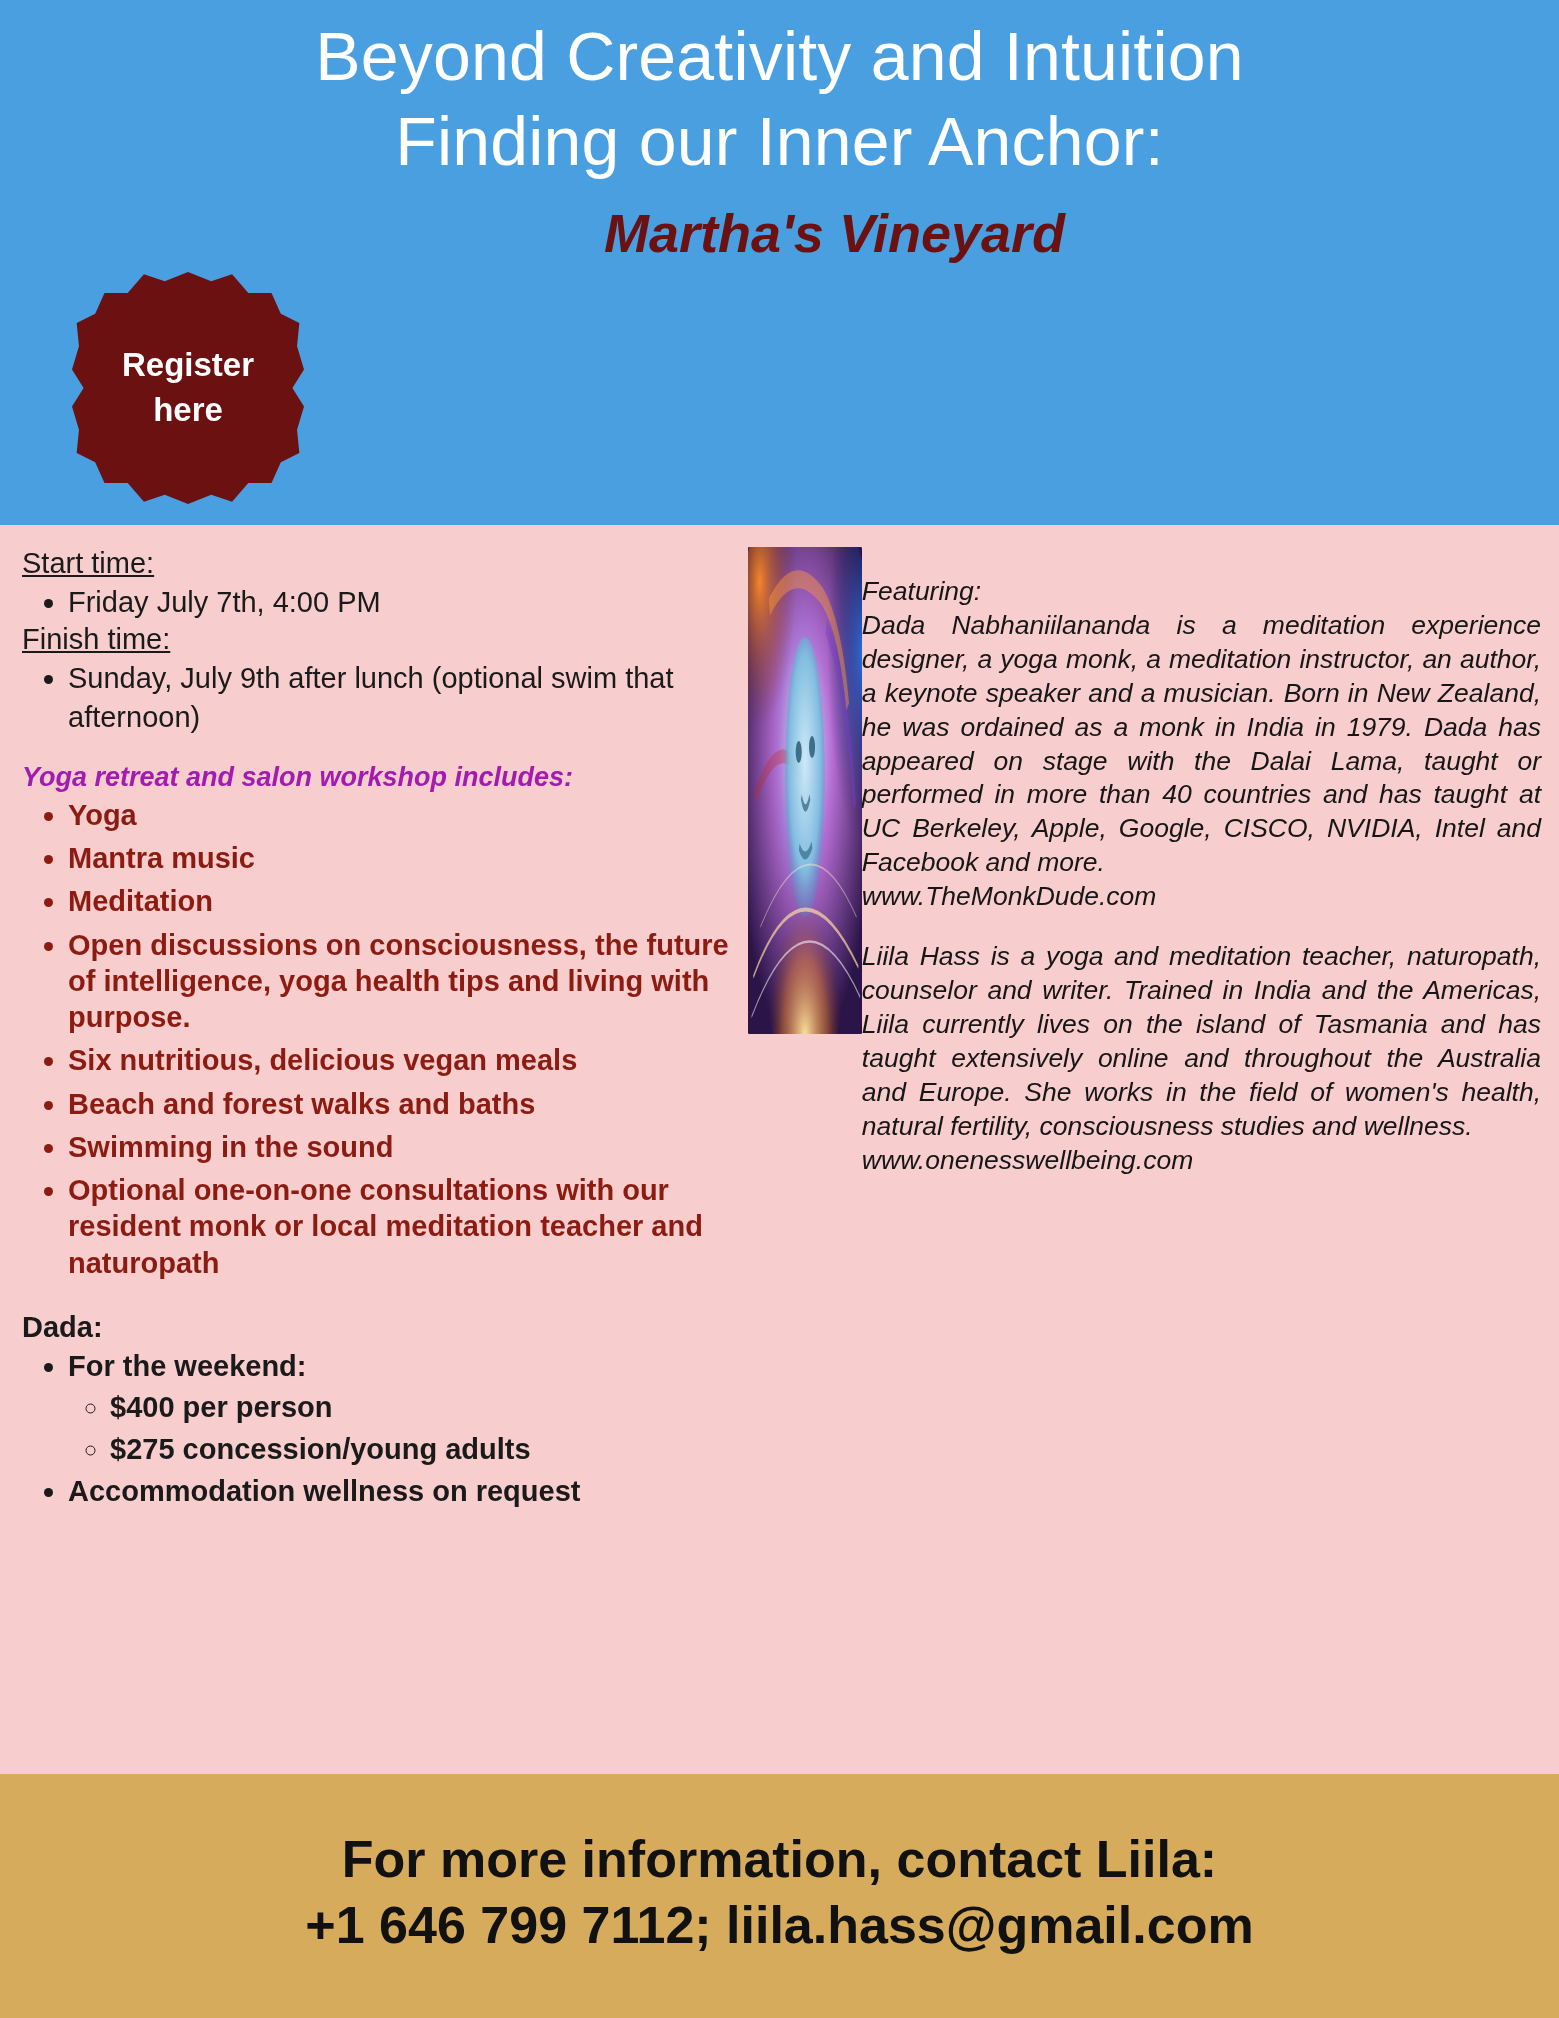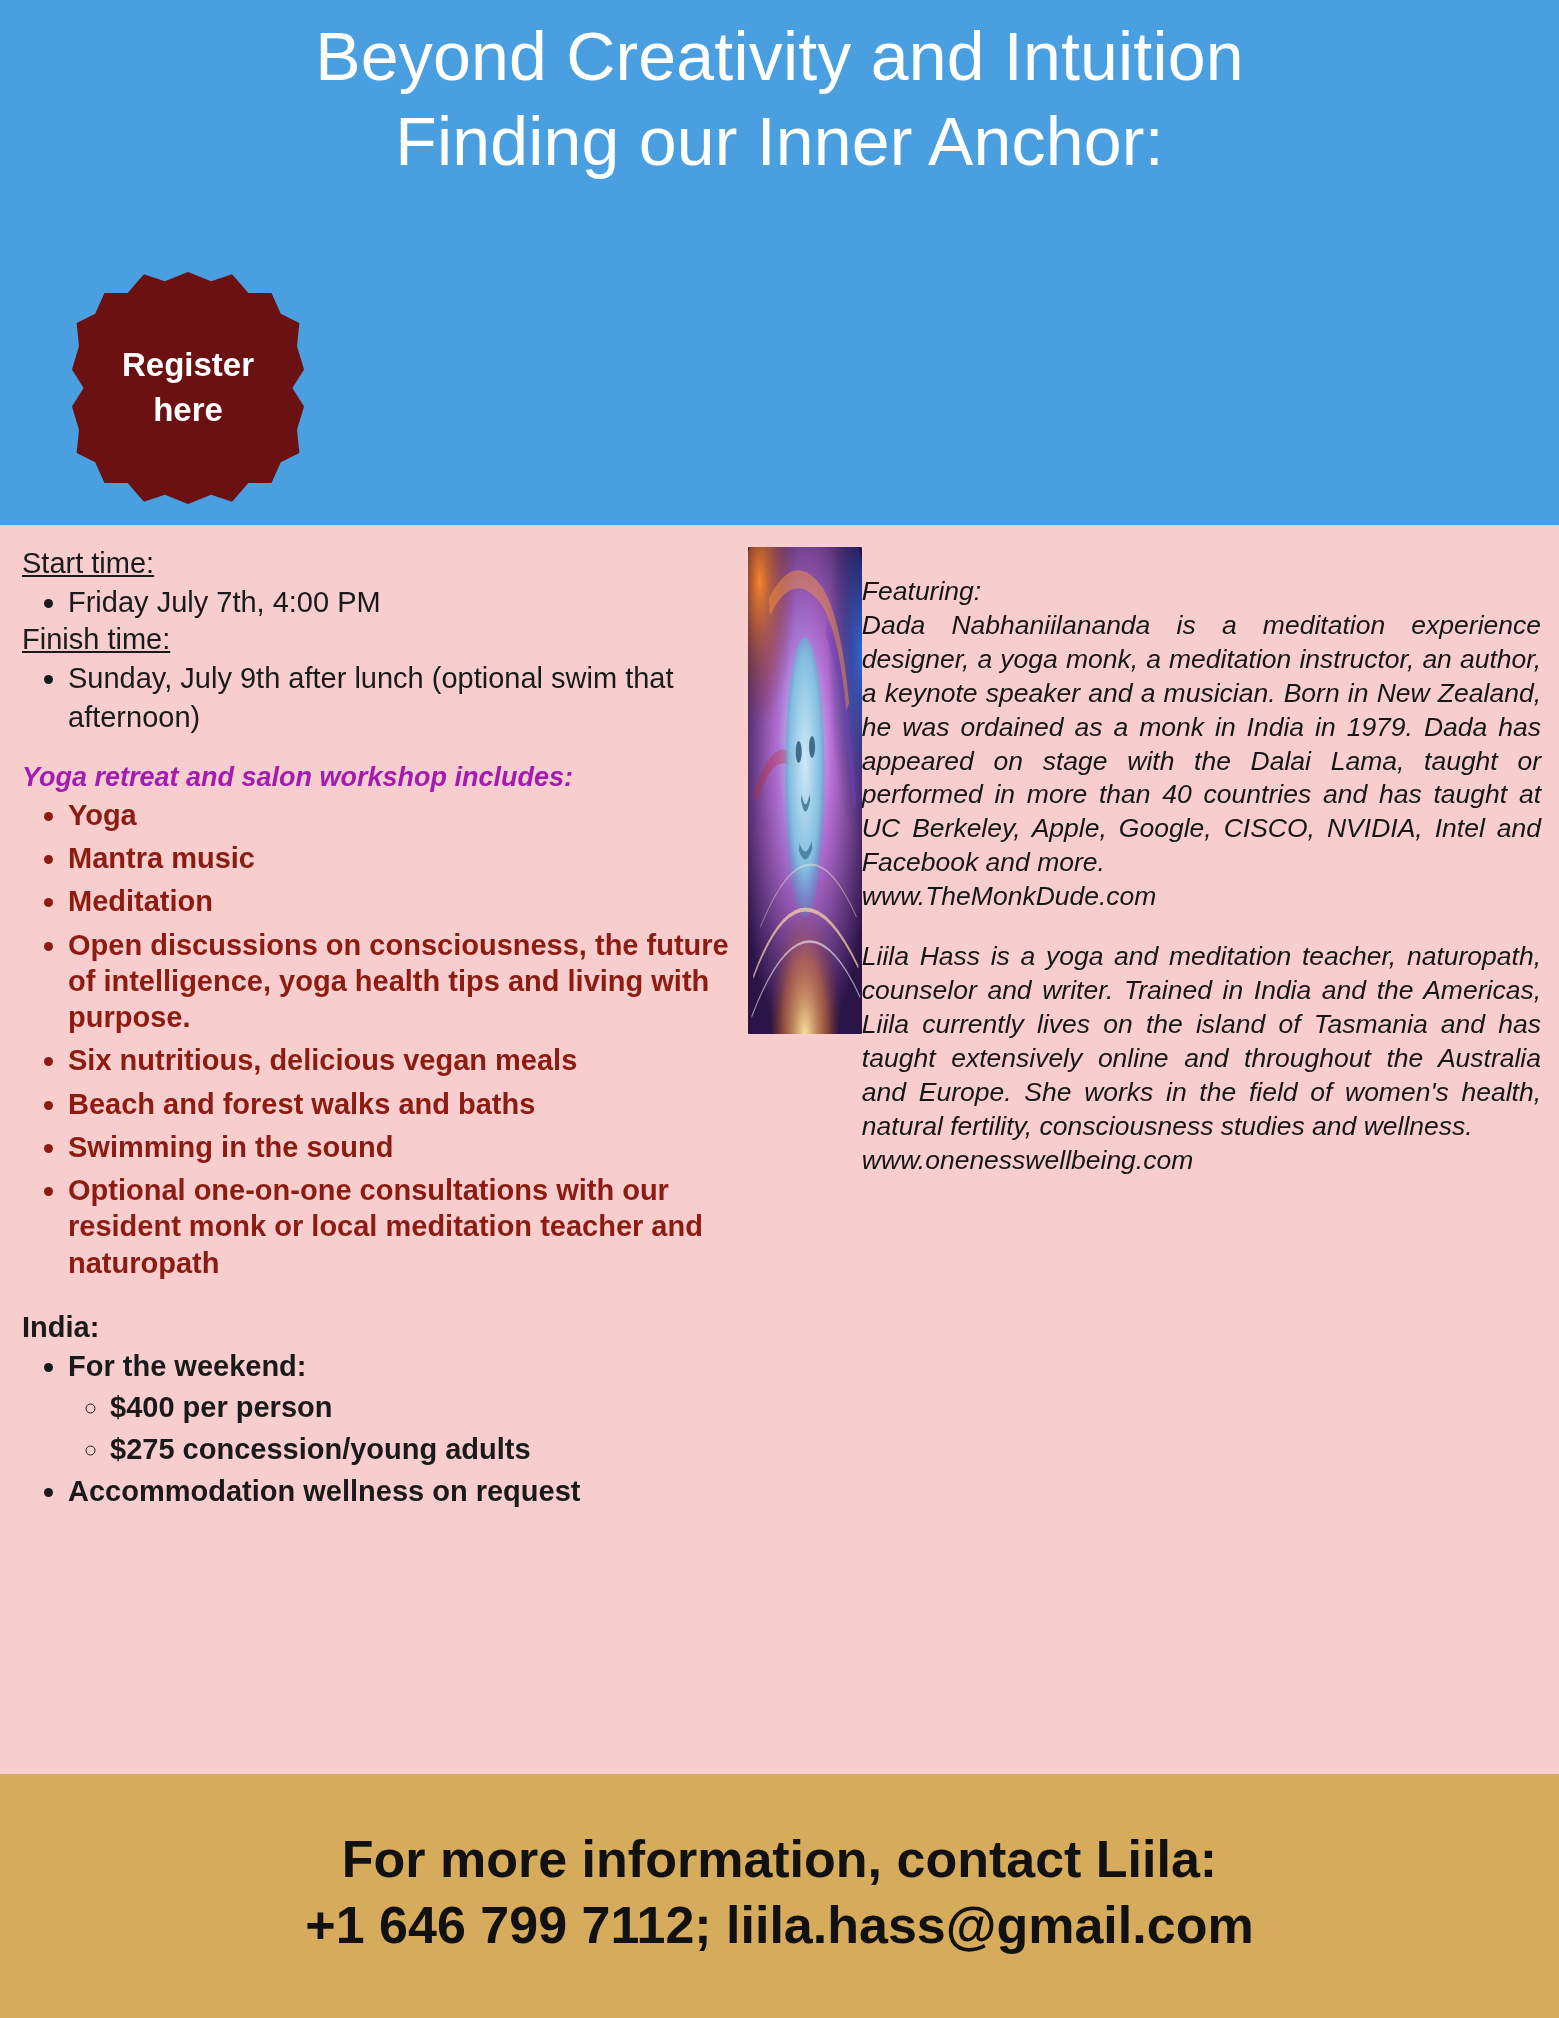--- a/index.html
+++ b/index.html
@@ -214,20 +214,21 @@
 </head>
 <body>
 
 <div class="poster">
 
   <div class="header">
     <div class="title-block">
       <div class="title-line">Beyond Creativity and Intuition</div>
       <div class="title-line">Finding our Inner Anchor:</div>
     </div>
+    <div class="venue-line">Martha's Vineyard</div>
 
     <div class="register-badge">
       <span>Register</span>
       <span>here</span>
     </div>
   </div>
 
   <div class="body-area">
 
     <div class="col-left">
@@ -247,21 +248,21 @@
         <li>Yoga</li>
         <li> Mantra music</li>
         <li>Meditation</li>
         <li>Open discussions on consciousness, the future of intelligence, yoga health tips and living with purpose.</li>
         <li>Six nutritious, delicious vegan meals</li>
         <li>Beach and forest walks and baths</li>
         <li>Swimming in the sound</li>
         <li>Optional one-on-one consultations with our resident monk or local meditation teacher and naturopath</li>
       </ul>
 
-      <div class="cost-head">India:</div>
+      <div class="cost-head">Dada:</div>
       <ul class="cost">
         <li>
           <span>For the weekend:</span>
           <ul>
             <li>$400 per person</li>
             <li>$275 concession/young adults</li>
           </ul>
         </li>
         <li>Accommodation wellness on request</li>
       </ul>

